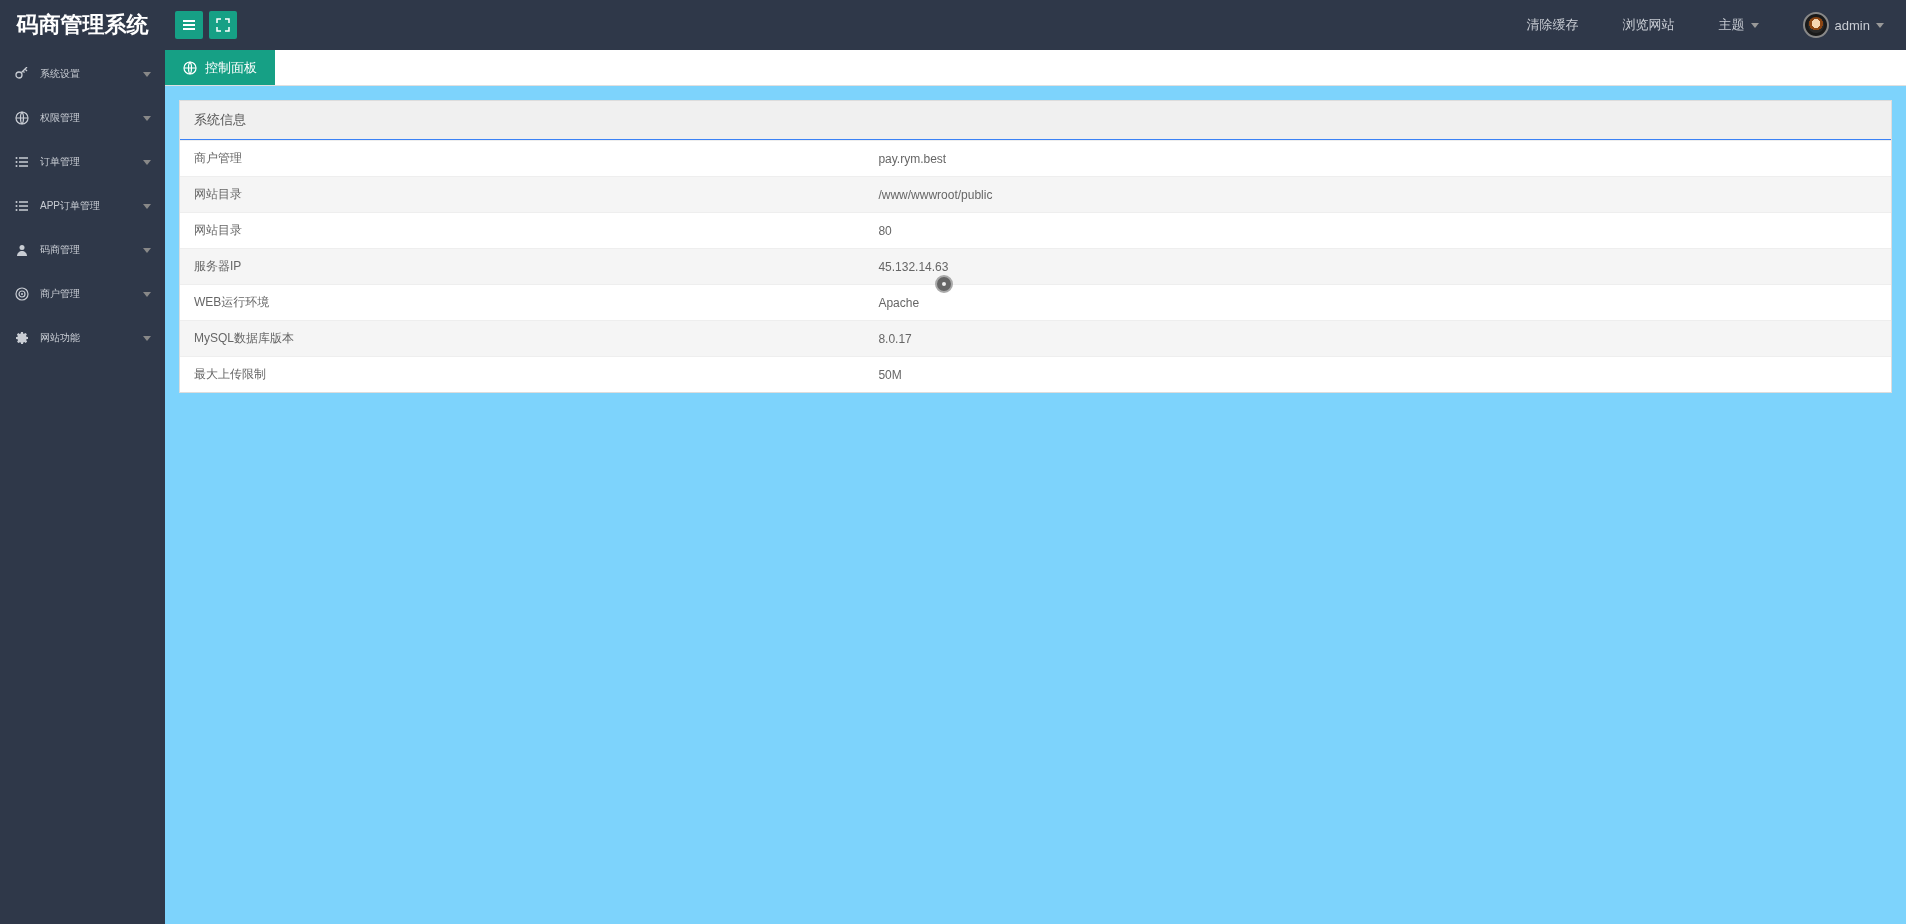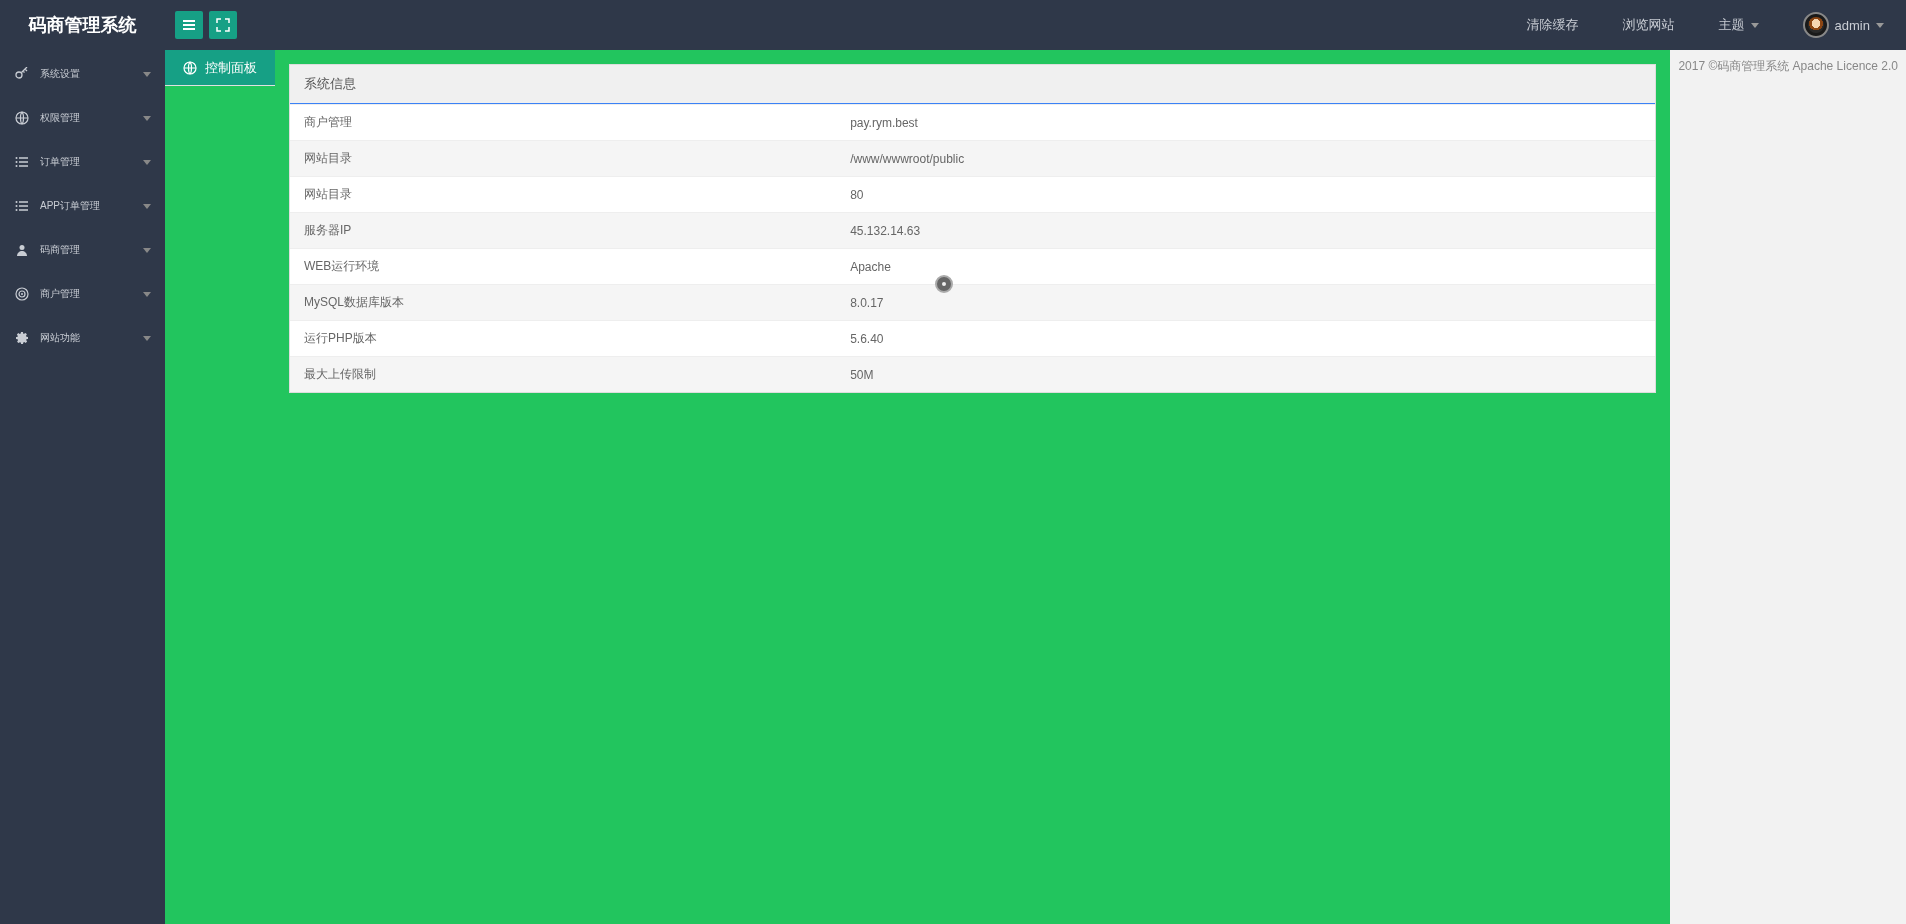--- a/index.html
+++ b/index.html
@@ -17,21 +17,21 @@
   background: #2f3849;
   display: flex;
   align-items: center;
   position: relative;
   z-index: 10;
 }
 .logo {
   width: 165px;
   height: 50px;
   color: #fff;
-  font-size: 18px;
+  font-size: 22px;
   font-weight: bold;
   display: flex;
   align-items: center;
   justify-content: center;
 }
 .header-left {
   display: flex;
   align-items: center;
   padding-left: 10px;
   gap: 6px;
@@ -116,22 +116,22 @@
 .nav-caret {
   margin-left: auto;
   width: 0; height: 0;
   border-left: 4px solid transparent;
   border-right: 4px solid transparent;
   border-top: 5px solid #888;
 }
 .main {
   flex: 1;
   display: flex;
-  flex-direction: row;
-  background: #22c55e;
+  flex-direction: column;
+  background: #7dd3fc;
   overflow: hidden;
   justify-content: center;
 }
 .tabs {
   height: 36px;
   background: #fff;
   border-bottom: 1px solid #e0e0e0;
   display: flex;
   align-items: stretch;
 }
@@ -354,31 +354,24 @@
               </tr>
               <tr>
                 <td>WEB运行环境</td>
                 <td>Apache</td>
               </tr>
               <tr>
                 <td>MySQL数据库版本</td>
                 <td>8.0.17</td>
               </tr>
               <tr>
-                <td>运行PHP版本</td>
-                <td>5.6.40</td>
-              </tr>
-              <tr>
                 <td>最大上传限制</td>
                 <td>50M</td>
               </tr>
             </tbody>
         </table>
       </div>
     </div>
 
-    <div class="footer">
-      <span>2017 ©码商管理系统 Apache Licence 2.0</span>
-    </div>
   </div>
 </div>
 
 <div class="cursor-dot"></div>
 
 </body></html>

